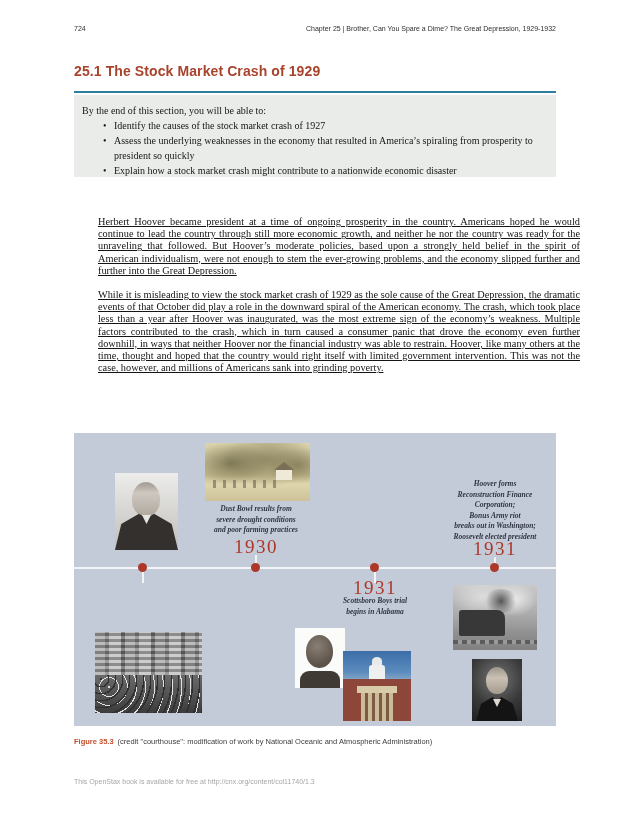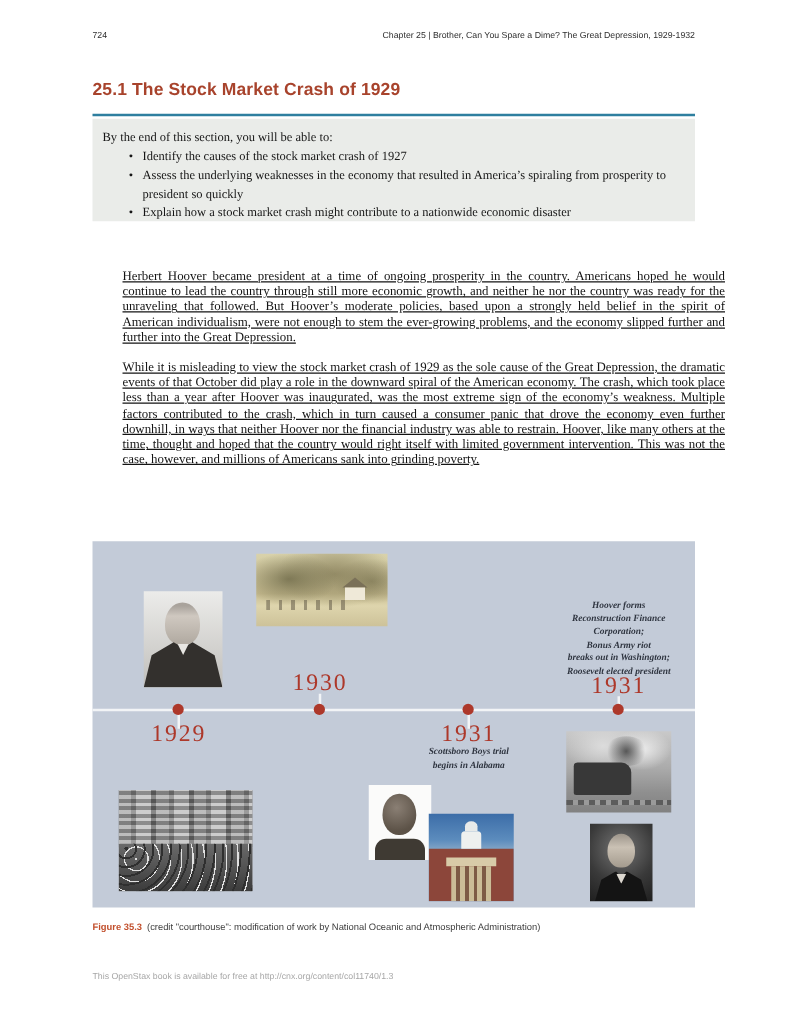--- a/index.html
+++ b/index.html
@@ -169,32 +169,34 @@
     <div class="tick tick-1929"></div>
     <div class="tick tick-1930"></div>
     <div class="tick tick-1931"></div>
     <div class="tick tick-1932"></div>
 
     <div class="dot dot-1929"></div>
     <div class="dot dot-1930"></div>
     <div class="dot dot-1931"></div>
     <div class="dot dot-1932"></div>
 
-    <div class="year year-1929">1929</div>
     <div class="photo photo-hoover">
       <div class="hoover-head"></div>
       <div class="hoover-suit"></div>
       <div class="hoover-collar"></div>
     </div>
     <div class="photo photo-wallstreet">
       <div class="ws-buildings"></div>
       <div class="ws-crowd"></div>
     </div>
 
     <div class="year year-1930">1930</div>
+    <div class="cap cap-1930">Dust Bowl results from
+severe drought conditions
+and poor farming practices</div>
     <div class="photo photo-dustbowl">
       <div class="dust-house-roof"></div>
       <div class="dust-house"></div>
       <div class="dust-specks"></div>
     </div>
 
     <div class="year year-1931">1931</div>
     <div class="cap cap-1931">Scottsboro Boys trial
 begins in Alabama</div>
     <div class="photo photo-scottsboro">

